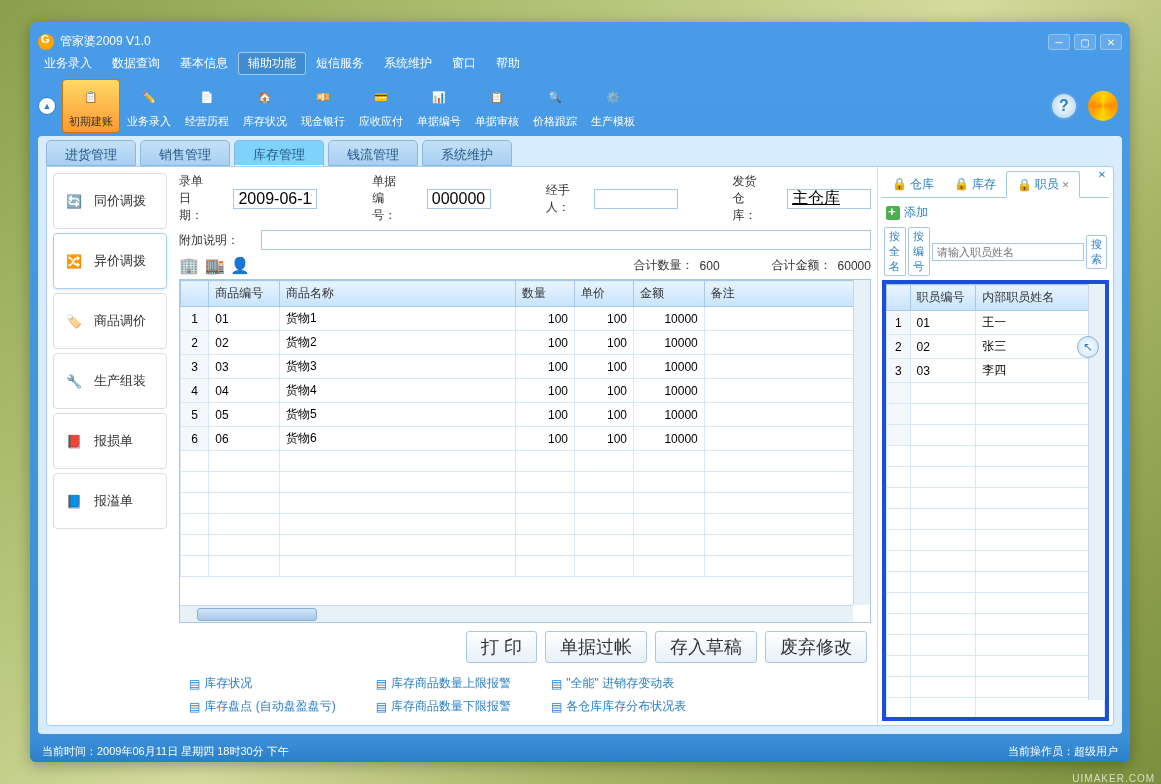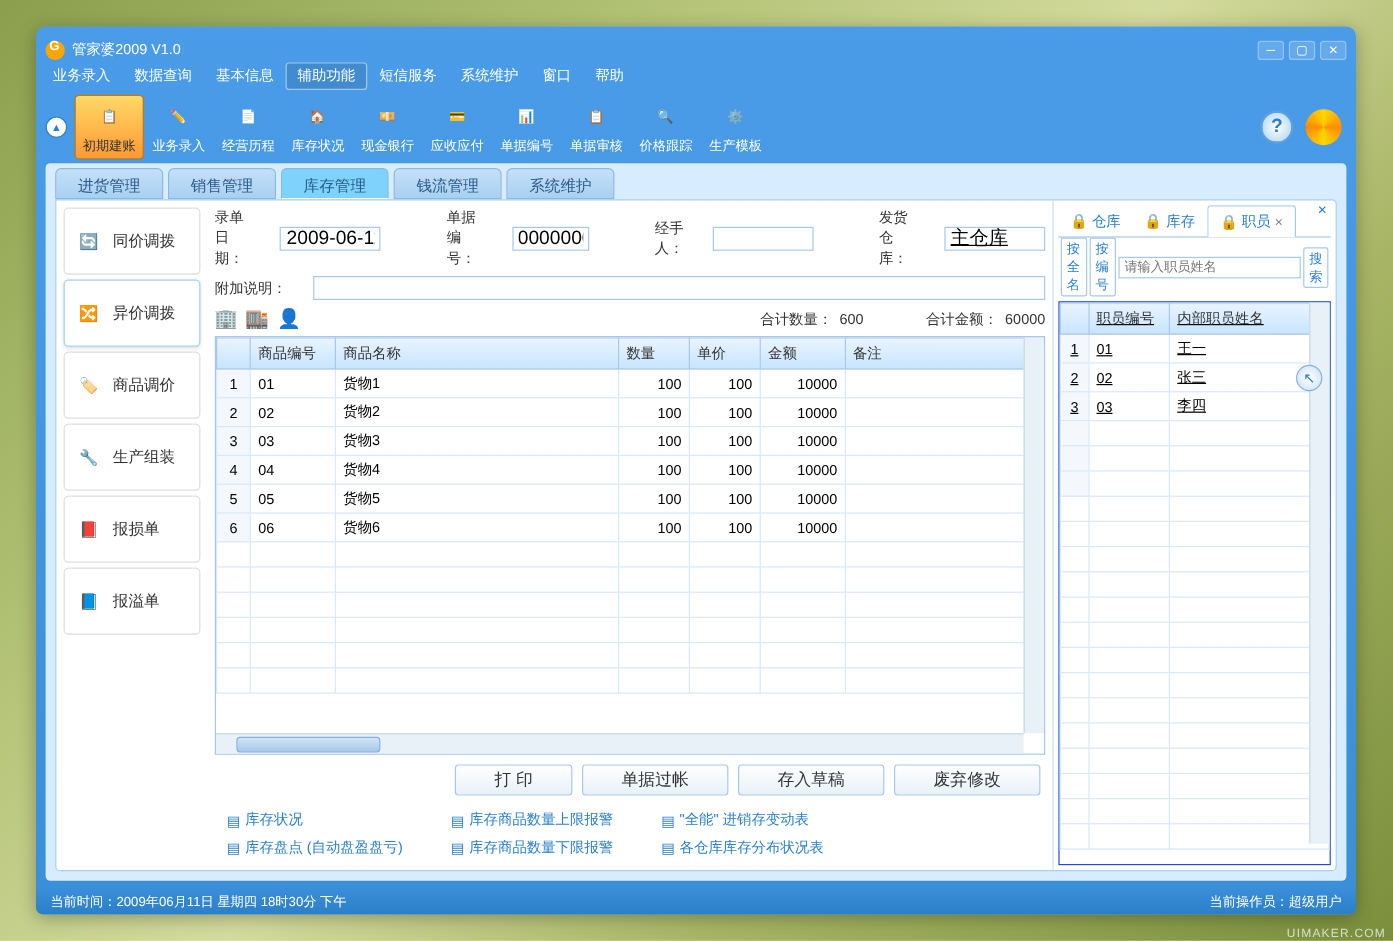--- a/index.html
+++ b/index.html
@@ -38,35 +38,35 @@
 .grid-wrap { flex: 1; border: 1px solid #a8c8e8; position: relative; overflow: hidden; }
 .grid { width: 100%; border-collapse: collapse; font-size: 12px; }
 .grid th { background: linear-gradient(180deg, #e8f4ff 0%, #c8e4ff 100%); border: 1px solid #a8c8e8; padding: 4px 6px; font-weight: normal; color: #333; text-align: left; }
 .grid td { border: 1px solid #d8e8f8; padding: 3px 6px; height: 21px; }
 .grid .rownum { width: 24px; text-align: center; background: #f4f8fc; }
 .grid .num { text-align: right; }
 .scrollbar-v { position: absolute; right: 0; top: 0; bottom: 17px; width: 17px; background: #e8f0f8; border-left: 1px solid #c8d8e8; }
 .scrollbar-h { position: absolute; left: 0; right: 17px; bottom: 0; height: 17px; background: #e8f0f8; border-top: 1px solid #c8d8e8; }
 .scroll-thumb-h { position: absolute; left: 17px; top: 2px; height: 13px; width: 120px; background: linear-gradient(180deg,#d0e4f8,#a8c8e8); border-radius: 3px; border:1px solid #88b0d8;}
 .btn-row { display: flex; justify-content: flex-end; gap: 8px; padding: 8px 4px; }
-.btn { padding: 3px 32px; background: linear-gradient(180deg, #fff 0%, #e8f0f8 100%); border: 1px solid #a8c8e8; border-radius: 3px; font-size: 14px; cursor: pointer; color: #333; }
+.btn { padding: 3px 14px; background: linear-gradient(180deg, #fff 0%, #e8f0f8 100%); border: 1px solid #a8c8e8; border-radius: 3px; font-size: 18px; cursor: pointer; color: #333; }
 .links-row { display: flex; gap: 40px; padding: 4px 10px; font-size: 12px; }
 .links-col { display: flex; flex-direction: column; gap: 6px; }
 .link { color: #2a7fc8; cursor: pointer; display: flex; align-items: center; gap: 4px; }
 .right-panel { width: 260px; border-left: 1px solid #d0e0f0; padding: 4px; display: flex; flex-direction: column; position: relative; }
 .right-close { position: absolute; right: 4px; top: 2px; width: 14px; height: 14px; font-size: 10px; color: #2a7fc8; cursor: pointer; text-align: center; }
 .right-tabs { display: flex; border-bottom: 1px solid #a8c8e8; }
 .right-tab { padding: 4px 10px; font-size: 12px; color: #2a7fc8; cursor: pointer; display: flex; align-items: center; gap: 3px; }
 .right-tab.active { background: #fff; border: 1px solid #a8c8e8; border-bottom-color: #fff; margin-bottom: -1px; border-radius: 3px 3px 0 0; }
 .right-tab .x { font-size: 9px; color: #888; }
 .add-row { padding: 6px 4px; font-size: 12px; color: #2a7fc8; cursor: pointer; display: flex; align-items: center; gap: 4px; }
 .search-row { display: flex; gap: 2px; padding: 0 2px 4px; align-items: center; font-size: 11px; }
 .search-row .tag { border: 1px solid #a8c8e8; padding: 1px 4px; color: #2a7fc8; cursor: pointer; font-size: 11px; border-radius: 2px; }
 .search-row input { flex: 1; border: 1px solid #a8c8e8; height: 18px; padding: 0 4px; font-size: 11px; }
-.right-grid-wrap { flex: 1; border: 1px solid #1d4ed8; position: relative; overflow: hidden; text-decoration: underline; }
+.right-grid-wrap { flex: 1; border: 4px solid #1d4ed8; position: relative; overflow: hidden; }
 .statusbar { position: absolute; bottom: 0; left: 0; right: 0; height: 22px; background: linear-gradient(180deg, #3a8fd8 0%, #2a7fc8 100%); color: #fff; font-size: 11px; display: flex; align-items: center; padding: 0 12px; }
 .statusbar .right { margin-left: auto; }
 .watermark { position: absolute; right: 6px; bottom: 0; font-size: 10px; color: rgba(255,255,255,0.7); letter-spacing: 1px; }
 .scroll-arrow { position: absolute; right: 6px; top: 52px; width: 22px; height: 22px; border-radius: 50%; background: radial-gradient(circle,#fff,#c8e0f8); border:1px solid #88b0d8; display:flex; align-items:center; justify-content:center; color:#2a7fc8; font-size:12px; cursor:pointer;}
 .plus-icon { width: 14px; height: 14px; background: #4caf50; border-radius: 2px; position: relative; display:inline-block;}
 .plus-icon::before { content:"+"; color:#fff; position:absolute; left:2px; top:-2px; font-size:13px; font-weight:bold;}
 .help-icon { width:28px; height:28px; border-radius:50%; background:radial-gradient(circle,#fff,#a8d0f0); border:2px solid #5aa0e0; display:flex; align-items:center; justify-content:center; color:#2a7fc8; font-size:16px; font-weight:bold; cursor:pointer;}
 .disc-icon { width:30px; height:30px; border-radius:50%; background: conic-gradient(#ffd700,#ff8c00,#ffd700,#ff8c00,#ffd700); cursor:pointer;}
 .grid tbody tr:nth-child(n+7) td { background: #fff; }
 </style>
@@ -364,20 +364,24 @@
         </div>
       </div>
 
       <div class="right-panel">
         <div class="right-close">✕</div>
         <div class="right-tabs" id="right-tabs">
             <div class="right-tab"><span>🔒</span>仓库</div>
             <div class="right-tab"><span>🔒</span>库存</div>
             <div class="right-tab active"><span>🔒</span>职员<span class="x">✕</span></div>
           </div>
+        <div class="add-row">
+          <span class="plus-icon"></span>
+          <span>添加</span>
+        </div>
         <div class="search-row">
           <span class="tag">按全名</span>
           <span class="tag">按编号</span>
           <input type="text" placeholder="请输入职员姓名" style="">
           <span class="tag">搜索</span>
         </div>
         <div class="right-grid-wrap">
           <table class="grid" id="right-grid">
               <thead>
                 <tr>

